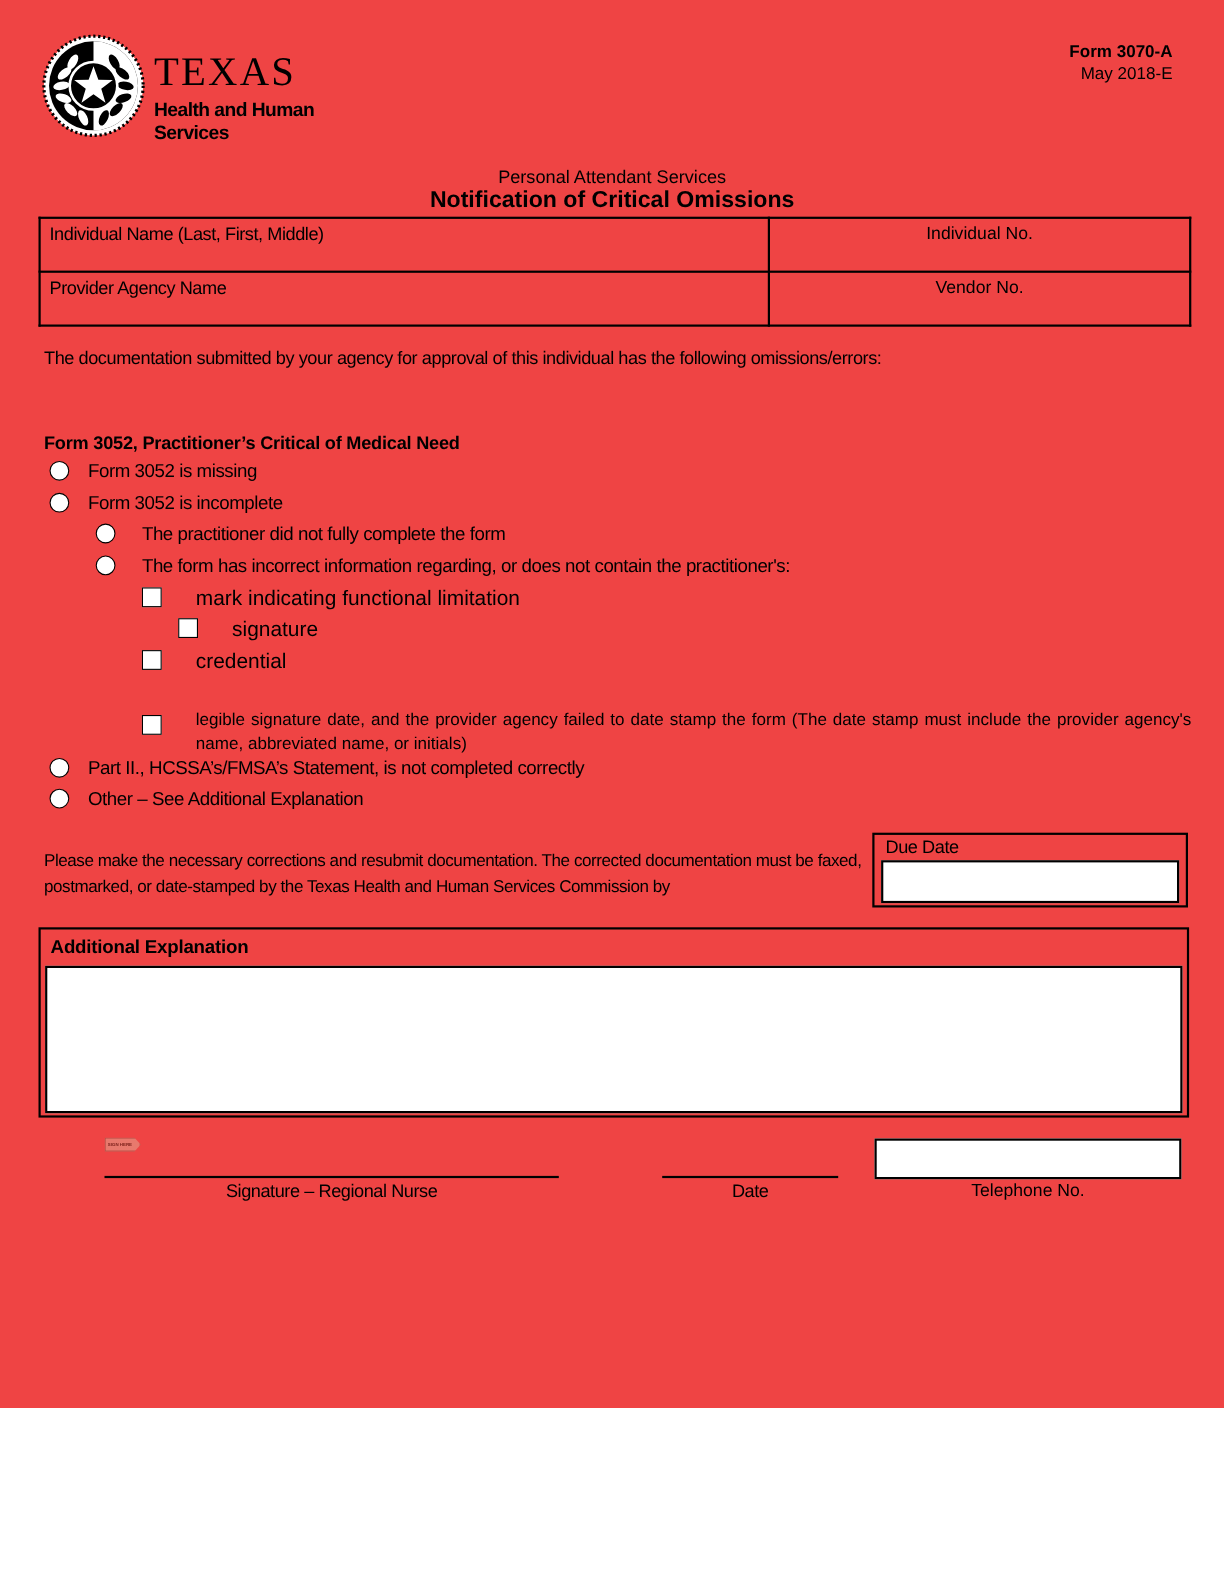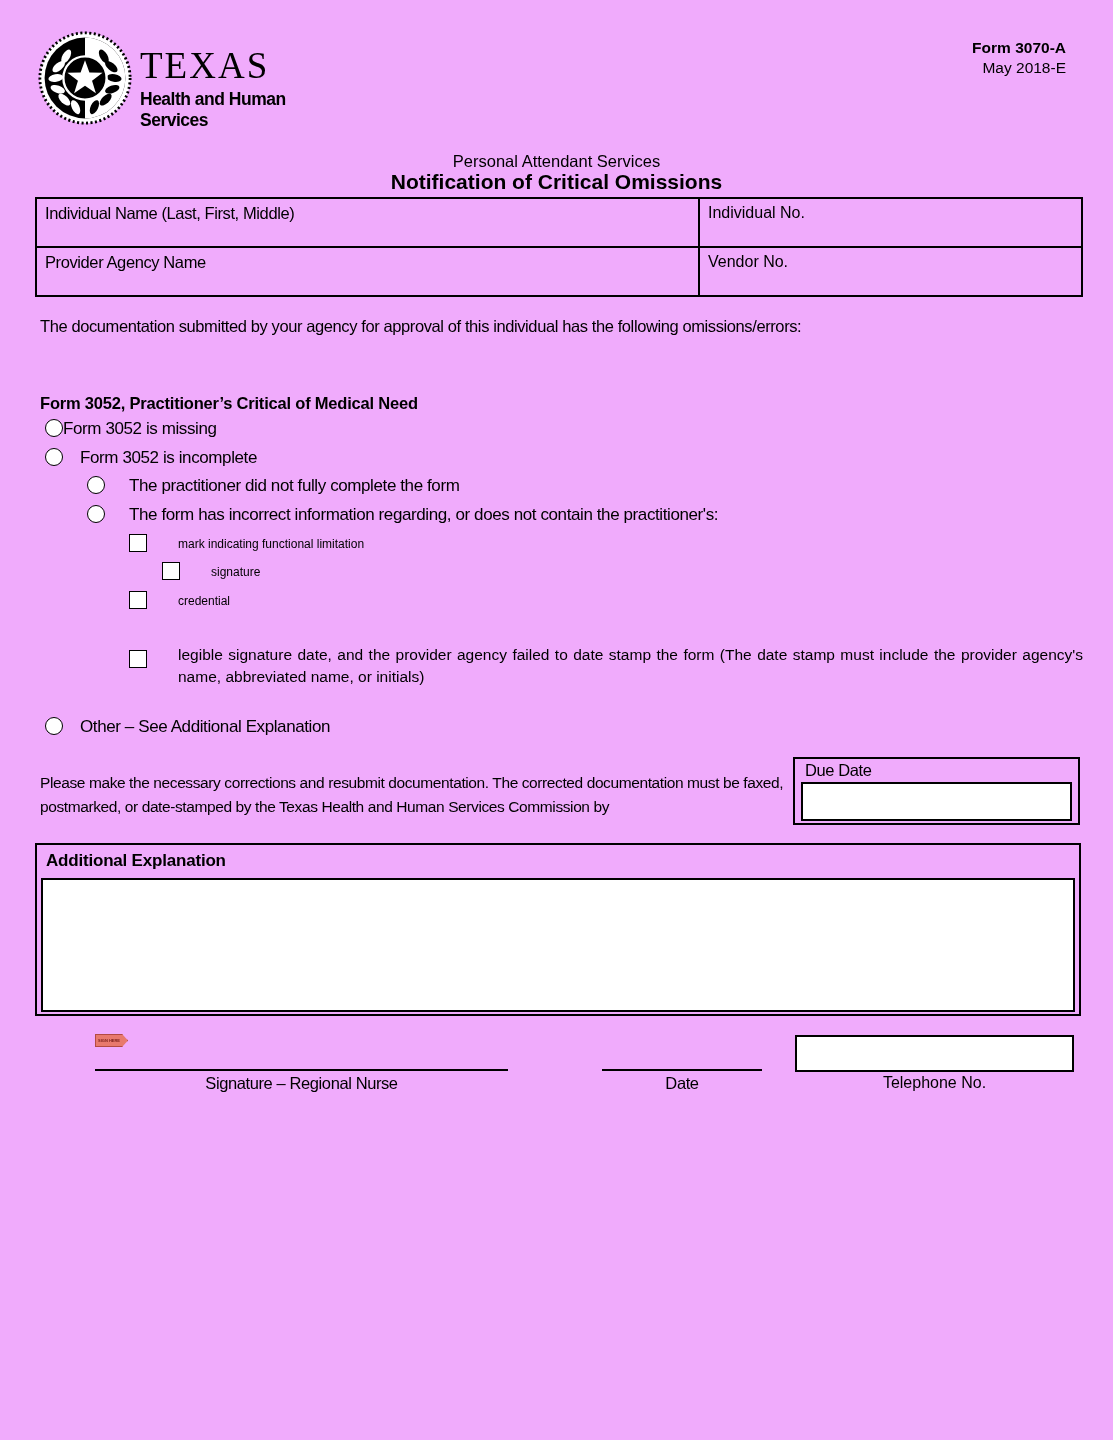--- a/index.html
+++ b/index.html
@@ -1,56 +1,56 @@
 <!DOCTYPE html>
 <html><head>
 <meta charset="utf-8">
 <style>
   * { margin:0; padding:0; box-sizing:border-box; }
   html,body { background:#ffffff; }
   body { font-family:"Liberation Sans", sans-serif; color:#000; }
   .page {
-    position:relative; width:1113px; height:1440px; margin:0 auto;
-    background:#f0abfc; overflow:hidden;
+    position:relative; width:1113px; height:1280px; margin:0 auto;
+    background:#ef4444; overflow:hidden;
   }
   .abs { position:absolute; }
   .cond { letter-spacing:-0.4px; }            
   .bold { font-weight:bold; }
 
   
   .seal { left:38px; top:31px; width:94px; height:94px; }
   .logo-text { left:140px; top:47px; line-height:1; }
   .logo-texas { font-family:"Liberation Serif", serif; font-size:37px; letter-spacing:2px; font-weight:normal; }
   .logo-sub { font-size:17.5px; font-weight:bold; letter-spacing:-0.5px; line-height:21px; margin-top:5px; }
   .form-meta { right:47px; top:38px; text-align:right; font-size:15.5px; line-height:20px; }
 
   
   .subtitle { left:0; top:152px; width:1113px; text-align:center; font-size:16.5px; }
   .main-title { left:0; top:170px; width:1113px; text-align:center; font-size:21px; font-weight:bold; }
 
   
   .hdr-table { left:35px; top:197px; border-collapse:collapse; table-layout:fixed; }
   .hdr-table td { border:2px solid #000; vertical-align:top; padding:5px 8px; height:49px; font-size:16.5px; }
   .hdr-table .lcol { width:663px; }
-  .hdr-table .rcol { width:383px; letter-spacing:0; font-size:16px; }
+  .hdr-table .rcol { width:383px; letter-spacing:0; font-size:16px;text-align:center; }
 
   .intro { left:40px; top:317px; width:1000px; font-size:16.5px; }
 
   .sec-head { left:40px; top:394px; font-size:16.5px; font-weight:bold; letter-spacing:-0.2px; }
 
   .opt { position:absolute; display:flex; align-items:flex-start; }
   .radio {
     width:18px; height:18px; border:1.6px solid #000; border-radius:50%;
     background:#fff; flex:0 0 auto;
   }
   .chk {
     width:18px; height:18px; border:1.6px solid #000; background:#fff; flex:0 0 auto;
   }
   .opt-label { font-size:17px; line-height:19px; }
-  .chk-label { font-size:12px; line-height:19px; letter-spacing:0; }
+  .chk-label { font-size:19px; line-height:19px; letter-spacing:0; }
 
   
   .resubmit { left:40px; top:771px; width:748px; font-size:15.5px; line-height:24px; }
   .duedate-box { left:793px; top:757px; width:287px; height:68px; border:2px solid #000; }
   .duedate-label { position:absolute; left:10px; top:2px; font-size:16.5px; }
   .duedate-input { position:absolute; left:6px; top:23px; width:271px; height:39px; border:2px solid #000; background:#fff; }
 
   
   .addl-box { left:35px; top:843px; width:1046px; height:173px; border:2px solid #000; }
   .addl-head { position:absolute; left:9px; top:6px; font-size:17px; font-weight:bold; letter-spacing:-0.2px; }
@@ -136,21 +136,21 @@
         <span>Vendor No.</span>
       </td>
     </tr>
   </tbody>
     </table>
 
   <div class="abs intro cond">The documentation submitted by your agency for approval of this individual has the following omissions/errors:</div>
 
   <div class="abs sec-head cond">Form 3052, Practitioner’s Critical of Medical Need</div>
 
-  <div class="opt" style="left:45px; top:419px; ">
+  <div class="opt" style="left:45px; top:419px; gap:17px;">
     <span class="radio"></span>
     <span class="opt-label cond">Form 3052 is missing</span>
   </div>
 
   <div class="opt" style="left:45px; top:448px; gap:17px;">
     <span class="radio"></span>
     <span class="opt-label cond">Form 3052 is incomplete</span>
   </div>
 
   <div class="opt" style="left:87px; top:505px; gap:24px;">
@@ -173,20 +173,24 @@
   </div>
   <div class="opt" style="left:129px; top:591px; gap:31px;">
     <span class="chk"></span>
     <span class="opt-label chk-label" style="padding-top:1px;">credential</span>
   </div>
   <div class="opt" style="left:129px; top:644px; gap:31px;">
     <span class="chk" style="margin-top:6px;"></span>
     <span class="opt-label chk-label cond" style="width:905px; line-height:22px; font-size:15.5px; text-align:justify;">legible signature date, and the provider agency failed to date stamp the form (The date stamp must include the provider agency's name, abbreviated name, or initials)</span>
   </div>
 
+  <div class="opt" style="left:45px; top:689px; gap:17px;">
+    <span class="radio"></span>
+    <span class="opt-label cond">Part II., HCSSA’s/FMSA’s Statement, is not completed correctly</span>
+  </div>
 
   <div class="opt" style="left:45px; top:717px; gap:17px;">
     <span class="radio"></span>
     <span class="opt-label cond">Other – See Additional Explanation</span>
   </div>
 
   <div class="abs resubmit cond">Please make the necessary corrections and resubmit documentation. The corrected documentation must be faxed, postmarked, or date-stamped by the Texas Health and Human Services Commission by</div>
 
   <div class="abs duedate-box">
     <div class="duedate-label cond">Due Date</div>

